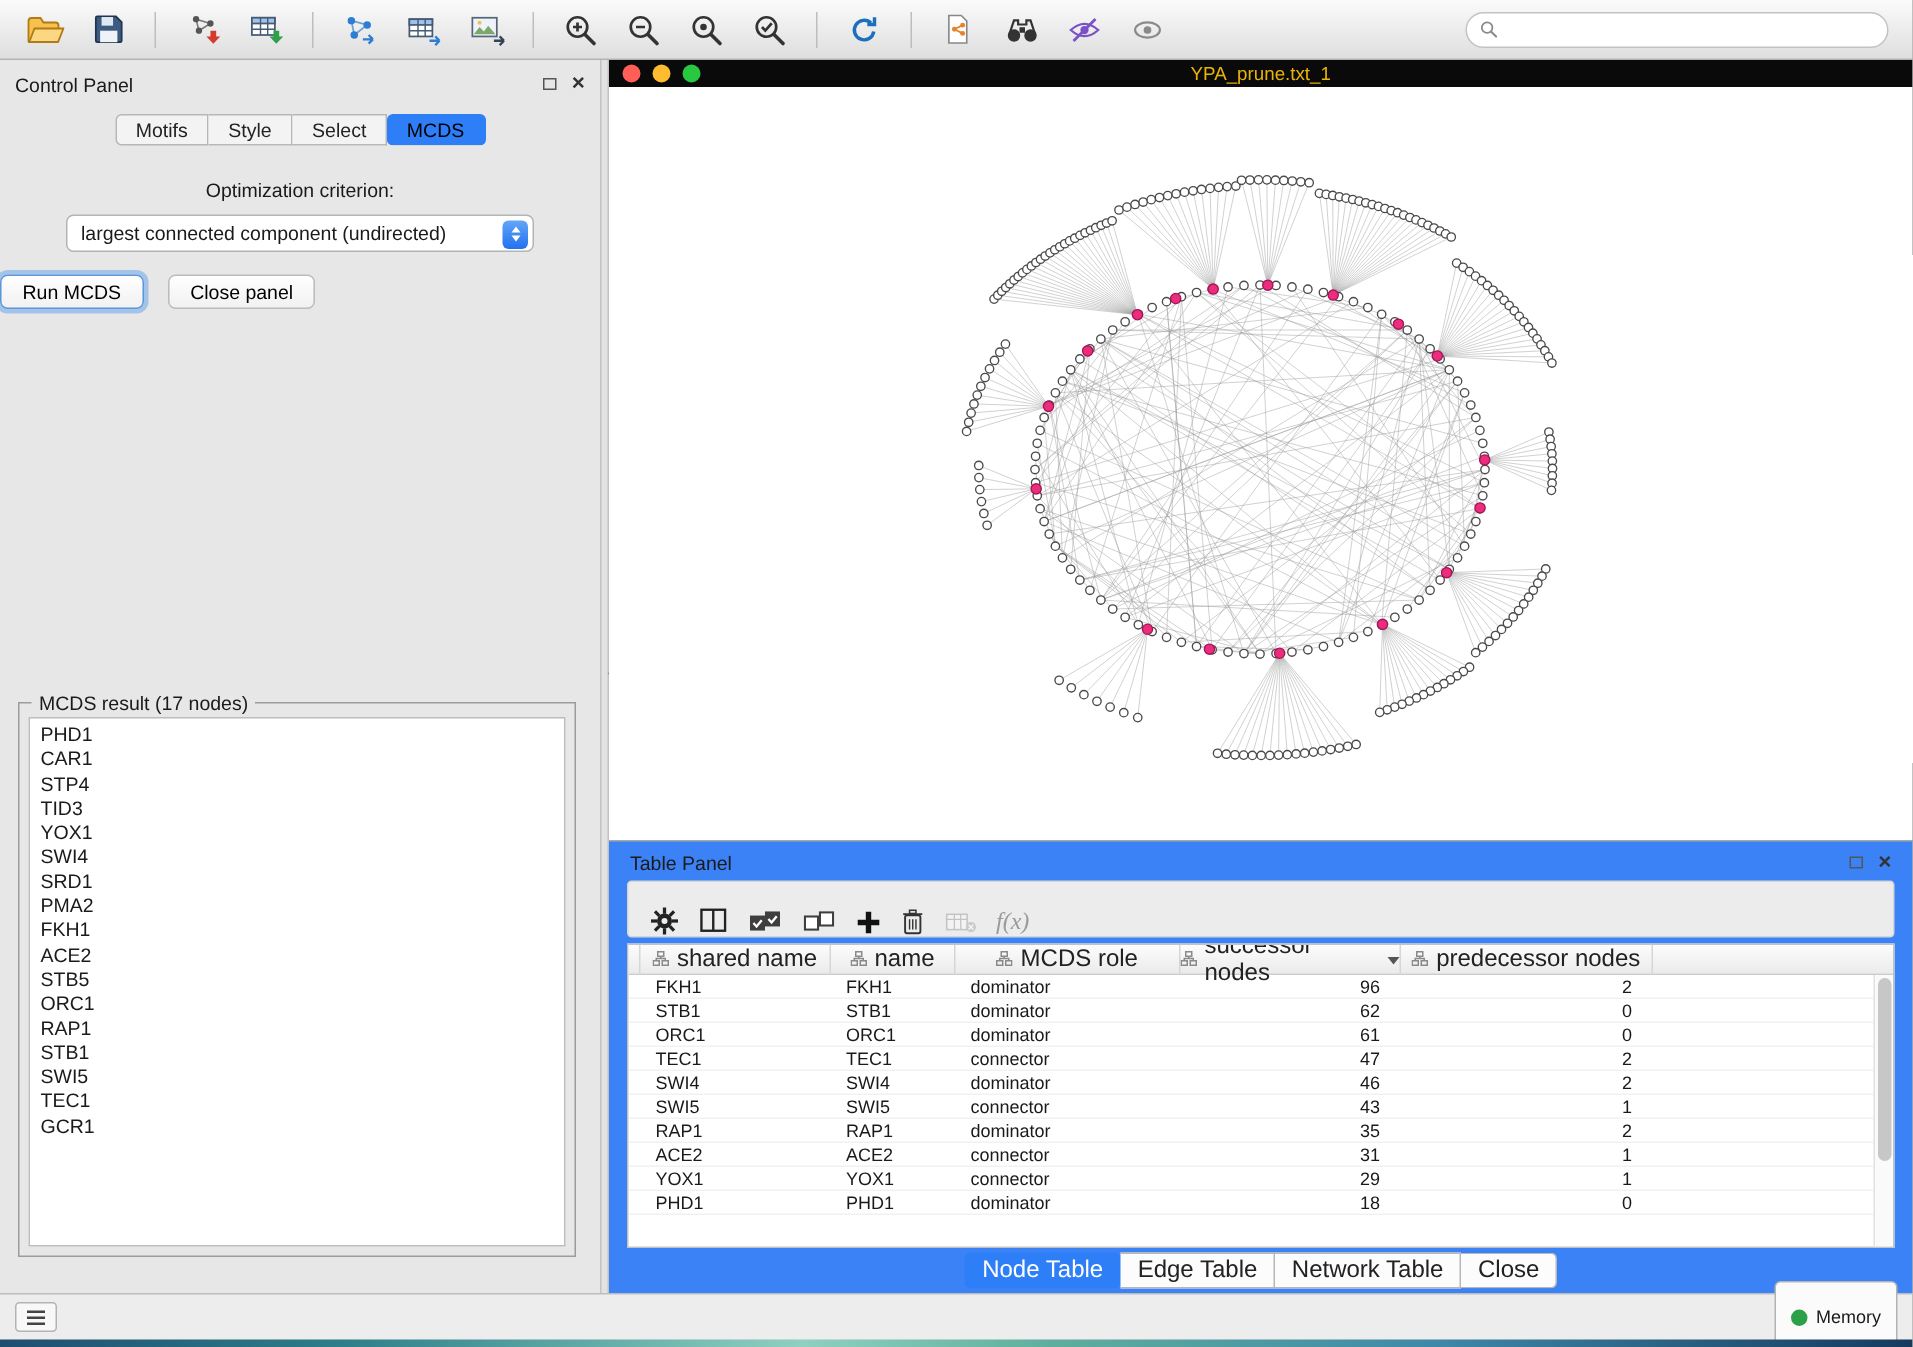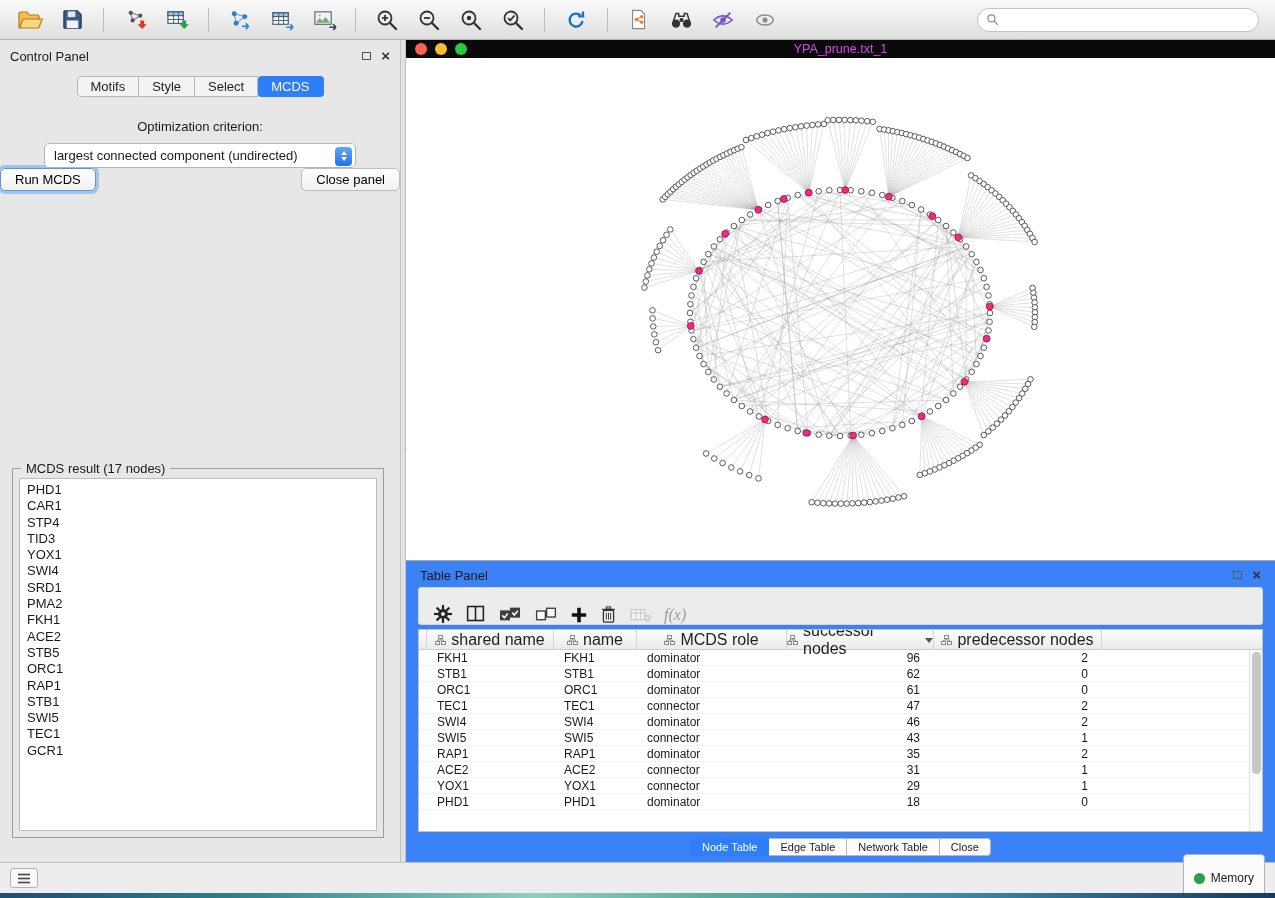--- a/index.html
+++ b/index.html
@@ -20,43 +20,43 @@
   
   .control-panel{width:400px;flex:0 0 400px;background:#e7e7e7;position:relative}
   .cp-header{height:28px;display:flex;align-items:center;padding:4px 10px 0 10px;font-size:13px}
   .winbtns{margin-left:auto;display:flex;align-items:center;gap:10px}
   .float-ic{width:9px;height:8px;border:1.5px solid #555;display:inline-block}
   .close-ic{font-size:15px;font-weight:bold;color:#333;line-height:10px}
   .cp-tabs{display:flex;justify-content:center;margin-top:8px}
   .cp-tab{border:1px solid #b7b7b7;border-left:none;padding:2px 13px;font-size:13px;background:#f3f3f3;color:#222}
   .cp-tab:first-child{border-left:1px solid #b7b7b7;border-radius:4px 0 0 4px}
   .cp-tab:last-child{border-radius:0 4px 4px 0}
-  .cp-tab.active{background:#2d7ef7;color:#fef9c3;border-color:#2d7ef7;border-radius:4px}
+  .cp-tab.active{background:#2d7ef7;color:#000000;border-color:#2d7ef7;border-radius:4px}
   .opt-label{text-align:center;margin-top:22px;font-size:13px}
   .select{width:312px;height:25px;margin:9px auto 0;background:#fff;border:1px solid #b4b4b4;border-radius:5px;position:relative;display:flex;align-items:center;padding:0 28px 0 9px;font-size:13px}
   .sel-val{white-space:nowrap;overflow:hidden;text-overflow:ellipsis}
   .stepper{position:absolute;right:3px;top:2.5px;width:17px;height:19px;border-radius:4px;background:linear-gradient(#63a5f8,#2271ef);display:flex;flex-direction:column;align-items:center;justify-content:center;gap:2px}
   .stepper i{display:block;width:0;height:0;border:3.5px solid transparent}
   .stepper .up{border-bottom:4.5px solid #fff;border-top:none}
   .stepper .dn{border-top:4.5px solid #fff;border-bottom:none}
-  .btn-row{display:flex;justify-content:space-between;gap:16px;}
+  .btn-row{display:flex;justify-content:flex-start;gap:16px;margin-top:15px}
   .btn{background:linear-gradient(#ffffff,#f1f1f1);border:1px solid #bcbcbc;border-radius:5px;padding:3px 14px;font-size:13px;font-family:"Liberation Sans",sans-serif}
   .btn.focus{border-color:#5b97dd;box-shadow:0 0 0 3px rgba(110,165,235,.55)}
   .groupbox{position:absolute;left:12px;right:16px;top:428px;bottom:24px;border:1px solid #9c9c9c}
   .groupbox-title{position:absolute;top:-8px;left:8px;background:#e7e7e7;padding:0 5px;font-size:13px}
   .result-box{position:absolute;left:6px;right:6px;top:9px;bottom:6px;background:#fff;border:1px solid #bcbcbc;padding:3px 7px;overflow:hidden;font-size:13px}
   .result-item{height:16.3px;line-height:16.3px}
 
   
   .vsplit{width:6px;flex:0 0 6px;background:#e2e2e2;border-left:1px solid #c2c2c2;border-right:1px solid #c2c2c2;position:relative}
   .vsplit i{position:absolute;top:405px;left:0;width:0;height:0;border:4px solid transparent;border-right:5px solid #8a8a8a}
 
   
   .net-col{flex:1;display:flex;flex-direction:column;min-width:0}
-  .net-titlebar{height:18px;flex:0 0 18px;background:#0a0a0a;color:#d946ef;display:flex;align-items:center;justify-content:center;position:relative;font-size:12.5px}
+  .net-titlebar{height:18px;flex:0 0 18px;background:#0a0a0a;color:#eab308;display:flex;align-items:center;justify-content:center;position:relative;font-size:12.5px}
   .lights{position:absolute;left:9px;top:3px;display:flex;gap:8px}
   .l{width:12px;height:12px;border-radius:50%;display:inline-block}
   .l.red{background:#ff5f57}.l.yel{background:#febc2e}.l.grn{background:#28c840}
   .net-canvas{height:502px;flex:0 0 502px;background:#fff;position:relative}
   .net-canvas svg{position:absolute;inset:0;width:100%;height:100%}
 
   
   .table-panel{flex:1;background:#3b82f6;border-top:1px solid #a8a8a8;display:flex;flex-direction:column;min-height:0}
   .tp-header{height:24px;flex:0 0 24px;display:flex;align-items:center;padding:4px 14px 0 14px;font-size:13px}
   .tp-toolbar{height:38px;flex:0 0 38px;margin:2px 12px 4px 12px;background:#ececec;border:1px solid #d6d6d6;border-radius:3px;display:flex;align-items:flex-end;padding:0 14px;gap:12px}
@@ -76,21 +76,21 @@
   .tbody{position:absolute;left:0;right:13px;top:20px;bottom:0;overflow:hidden}
   .tr{display:flex;height:16px;align-items:center;border-bottom:1px solid #f1f1f1}
   .td{font-size:12px;white-space:nowrap;overflow:hidden;height:16px;line-height:16px}
   .td.gut{width:8px;flex:0 0 8px}
   .td{padding:0 8px 0 10px}
   .td.gut{padding:0}
   .td.num{text-align:right;padding-right:14px}
   .vscroll{position:absolute;top:20px;right:0;bottom:0;width:13px;background:#fafafa;border-left:1px solid #e2e2e2}
   .thumb{position:absolute;top:2px;left:1.5px;width:9px;height:122px;background:#c7c7c7;border-radius:5px}
   .tp-tabs{height:30px;flex:0 0 30px;display:flex;align-items:center;justify-content:center}
-  .tp-tab{border:1px solid #b7b7b7;border-left:none;padding:2px 11px;font-size:11px;background:#fcfcfc;color:#222}
+  .tp-tab{border:1px solid #b7b7b7;border-left:none;padding:2px 11px;font-size:16px;background:#fcfcfc;color:#222}
   .tp-tab:first-child{border-left:1px solid #b7b7b7;border-radius:4px 0 0 4px}
   .tp-tab:last-child{border-radius:0 4px 4px 0}
   .tp-tab.active{background:#2d7ef7;color:#fff;border-color:#2d7ef7;border-radius:4px}
 
   
   .statusbar{height:31px;flex:0 0 31px;background:#ededed;border-top:1px solid #bdbdbd;display:flex;align-items:center;padding:0 10px}
   .sb-btn{width:28px;height:20px;border:1px solid #b3b3b3;border-radius:3px;background:#f8f8f8;display:flex;align-items:center;justify-content:center}
   .mem-btn{margin-left:auto;display:flex;align-items:center;gap:6px;border:1px solid #b3b3b3;border-radius:4px;background:#fbfbfb;padding:16px 10px;font-size:12px}
   .mem-dot{width:11px;height:11px;border-radius:50%;background:#2ca049;display:inline-block}
 

